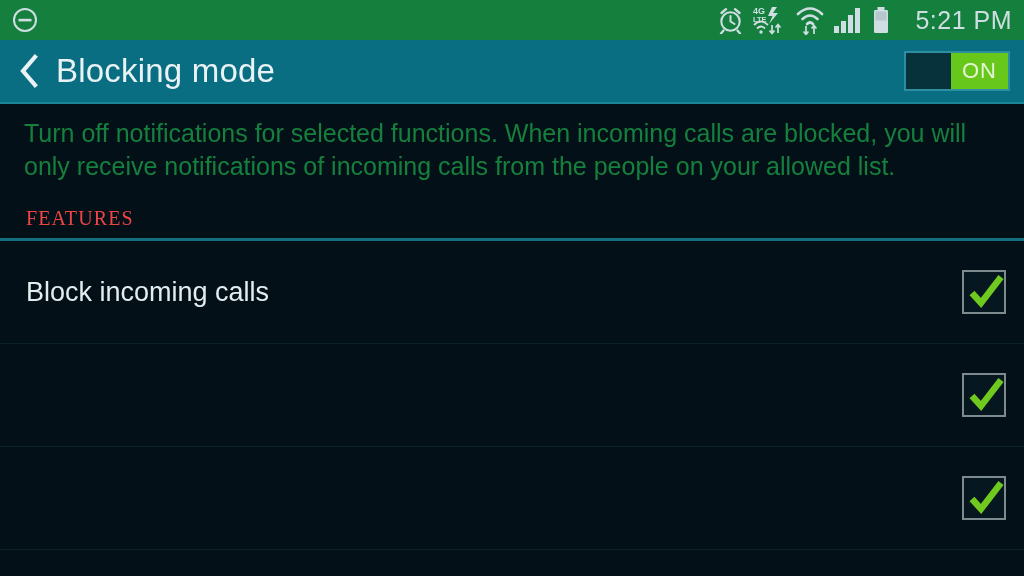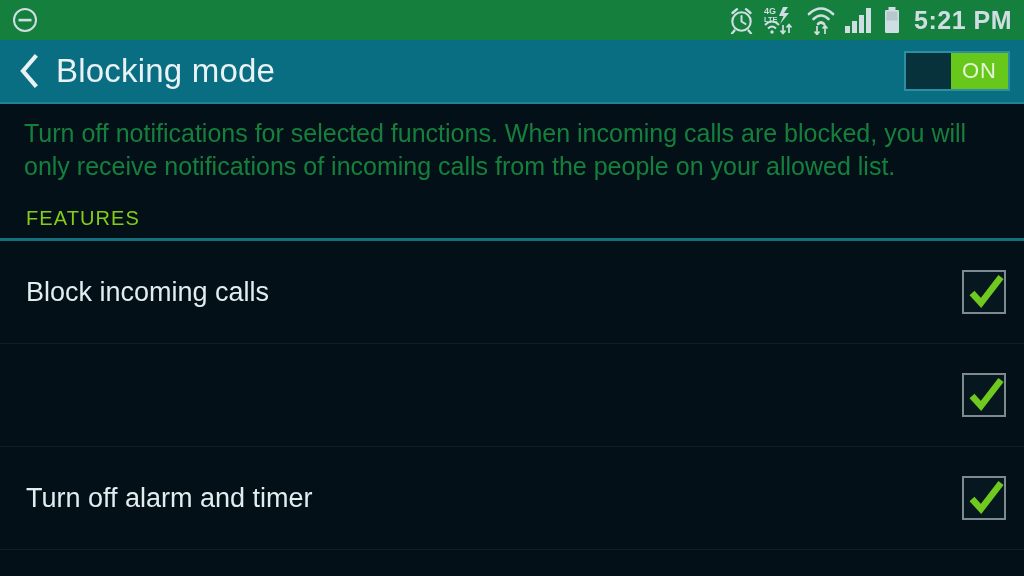--- a/index.html
+++ b/index.html
@@ -24,22 +24,22 @@
     margin-left:auto;
     display:flex;
     align-items:center;
     gap:9px;
   }
   .status-icon{ display:flex; align-items:flex-end; }
   .status-clock{
     color:#cfdee2;
     font-size:25px;
     letter-spacing:0.5px;
-    margin-left:4px;
-    font-weight:700;
+    margin-left:16px;
+    font-weight:400;
   }
 
   
   .app-bar{
     position:relative;
     height:64px;
     background:#0a6e82;
     display:flex;
     align-items:center;
     padding:0 14px 0 16px;
@@ -86,25 +86,26 @@
 
   .description{
     color:#15803d;
     font-size:25px;
     line-height:33px;
     padding:13px 20px 0 24px;
     font-weight:400;
   }
 
   .section-header{
-    color:#84cc16;
+    color:#ef4444;
     font-size:20px;
     letter-spacing:1.1px;
     padding:24px 0 8px 26px;
     font-weight:400;
+    font-family:Liberation Serif, serif;
   }
   .section-rule{
     height:3px;
     background:#14707f;
   }
 
   .list-row{
     height:103px;
     display:flex;
     align-items:center;
@@ -240,21 +241,20 @@
 
   <div class="list-row">
     <span class="checkbox">
       <svg viewBox="0 0 50 50">
         <path d="M11 26 L20 36 L40 10" fill="none" stroke="#6fc91e" stroke-width="6.5" stroke-linecap="butt" stroke-linejoin="miter"></path>
       </svg>
     </span>
   </div>
 
   <div class="list-row">
-    <span class="row-label">Turn off alarm and timer</span>
     <span class="checkbox">
       <svg viewBox="0 0 50 50">
         <path d="M11 26 L20 36 L40 10" fill="none" stroke="#6fc91e" stroke-width="6.5" stroke-linecap="butt" stroke-linejoin="miter"></path>
       </svg>
     </span>
   </div>
 
 </div>
 
 </body></html>

